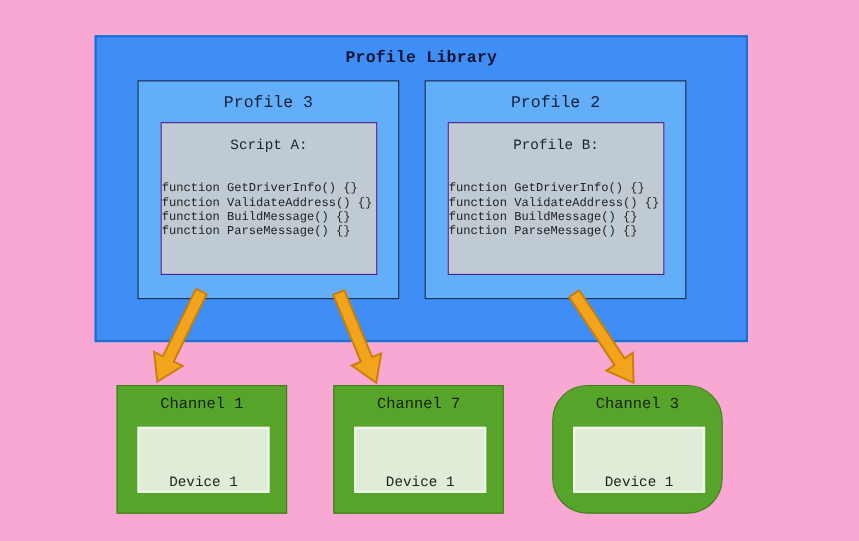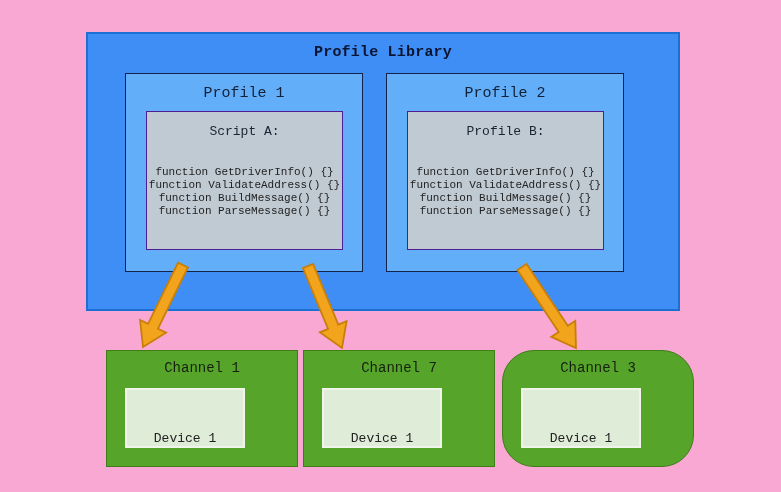--- a/index.html
+++ b/index.html
@@ -48,35 +48,34 @@
   }
   .script-title {
     text-align: center;
     padding-top: 12px;
     font-size: 13px;
     line-height: 15px;
     color: #1A2433;
   }
   .functions { margin-top: 27px; }
   .fn-line {
-    text-align: center;
     font-size: 11px;
     line-height: 13px;
     color: #222222;
     white-space: pre;
   }
 
   .arrows-layer {
     position: absolute;
     left: 0; top: 0; width: 781px; height: 492px;
     pointer-events: none;
   }
 
   .channel {
-    top: 350px; width: 192px; height: 117px;
+    top: 350px; width: 155px; height: 117px;
     background: #57A42B;
     border: 1px solid #3E7D18;
   }
   .channel-1 { left: 106px; }
   .channel-2 { left: 303px; }
   .channel-3 { left: 502px; border-radius: 32px; }
   .channel-title {
     text-align: center;
     padding-top: 9px;
     font-size: 14px;
@@ -95,21 +94,21 @@
 </style>
 </head>
 <body>
 
 <div class="canvas">
 
   <div class="box library">
     <div class="library-title">Profile Library</div>
 
     <div class="box profile profile-1">
-      <div class="profile-title">Profile 1</div>
+      <div class="profile-title">Profile 3</div>
       <div class="box script">
         <div class="script-title">Script A:</div>
         <div class="functions">
           <div class="fn-line">function GetDriverInfo() {}</div>
           <div class="fn-line">function ValidateAddress() {}</div>
           <div class="fn-line">function BuildMessage() {}</div>
           <div class="fn-line">function ParseMessage() {}</div>
         </div>
       </div>
     </div>

